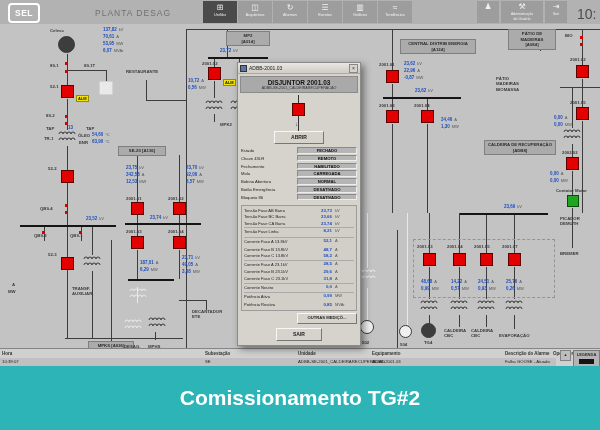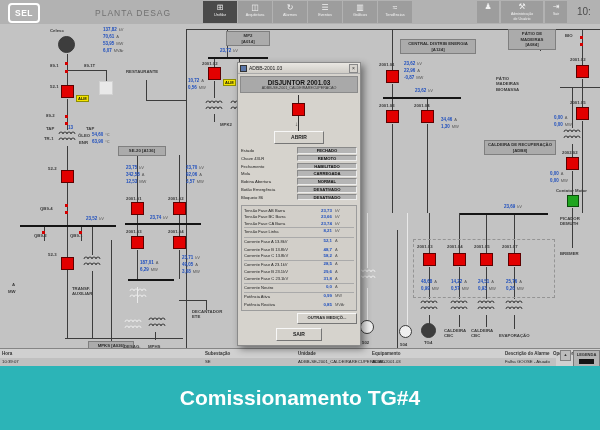--- a/index.html
+++ b/index.html
@@ -10,21 +10,21 @@
   #sel-logo{position:absolute;left:8px;top:3px;width:28px;height:16px;border:2px solid #fff;border-radius:4px;
             color:#fff;font-weight:bold;font-size:8.5px;text-align:center;line-height:16px;letter-spacing:.5px}
   #app-title{position:absolute;left:95px;top:8px;font-size:8.5px;color:#717171;letter-spacing:1px}
   #tabs{position:absolute;left:203px;top:1px;display:flex;gap:1px}
   .tab{width:34px;height:22px;background:#9d9d9d;color:#f2f2f2;text-align:center;cursor:pointer}
   .tab.active{background:#4a4a4a}
   .tab .ic{display:block;font-size:8px;line-height:11px;margin-top:1px}
   .tab .lb{display:block;font-size:3.8px;line-height:5px}
   #rbtns{position:absolute;left:477px;top:1px;display:flex;gap:2px}
   .rbtn{height:22px;background:#9d9d9d;color:#f2f2f2;text-align:center}
-  #clock{position:absolute;left:577px;top:6px;font-size:10px;color:#4c4c4c}
+  #clock{position:absolute;left:577px;top:6px;font-size:14px;color:#4c4c4c}
   
   #diagram{position:absolute;left:0;top:0;width:600px;height:430px;z-index:1}
   .vl{position:absolute;width:1px;background:#3c3c3c}
   .hl{position:absolute;height:1px;background:#3c3c3c}
   .vl.ghost,.hl.ghost{background:#e9e9e9}
   .bus{position:absolute;height:2px;background:#151515}
   .dt{position:absolute;font-size:4.3px;font-weight:bold;color:#3b3b3b;white-space:pre-line;line-height:1.25}
   .lbox{position:absolute;background:#ababab;border:1px solid #7f7f7f;color:#2d2d2d;font-size:4.3px;
         font-weight:bold;text-align:center;padding:1px;white-space:pre-line;line-height:1.3}
   .mv{position:absolute;font-size:4.5px;line-height:1;white-space:nowrap}
@@ -528,14 +528,14 @@
       <div class="tcell" style="left: 553px;"></div>
     </div>
   <div id="scrollup">▲</div>
   <div id="legend">
     <div class="lt">LEGENDA</div>
     <div class="lbar"></div>
   </div>
 </div>
 
 <div id="banner">
-  <div class="txt">Comissionamento TG#4</div>
+  <div class="txt">Comissionamento TG#2</div>
 </div>
 
 </body></html>

